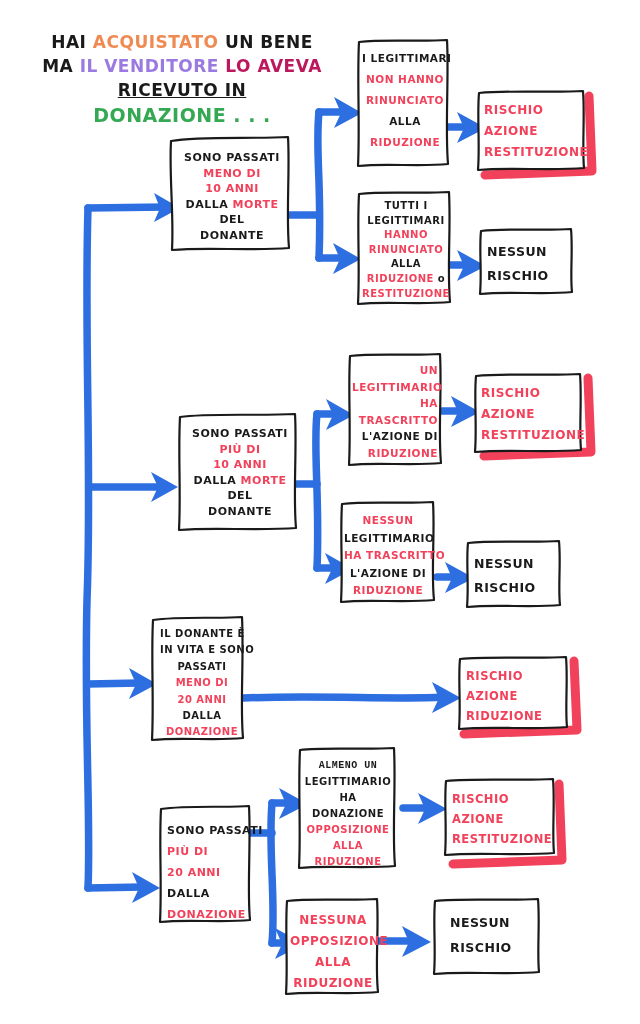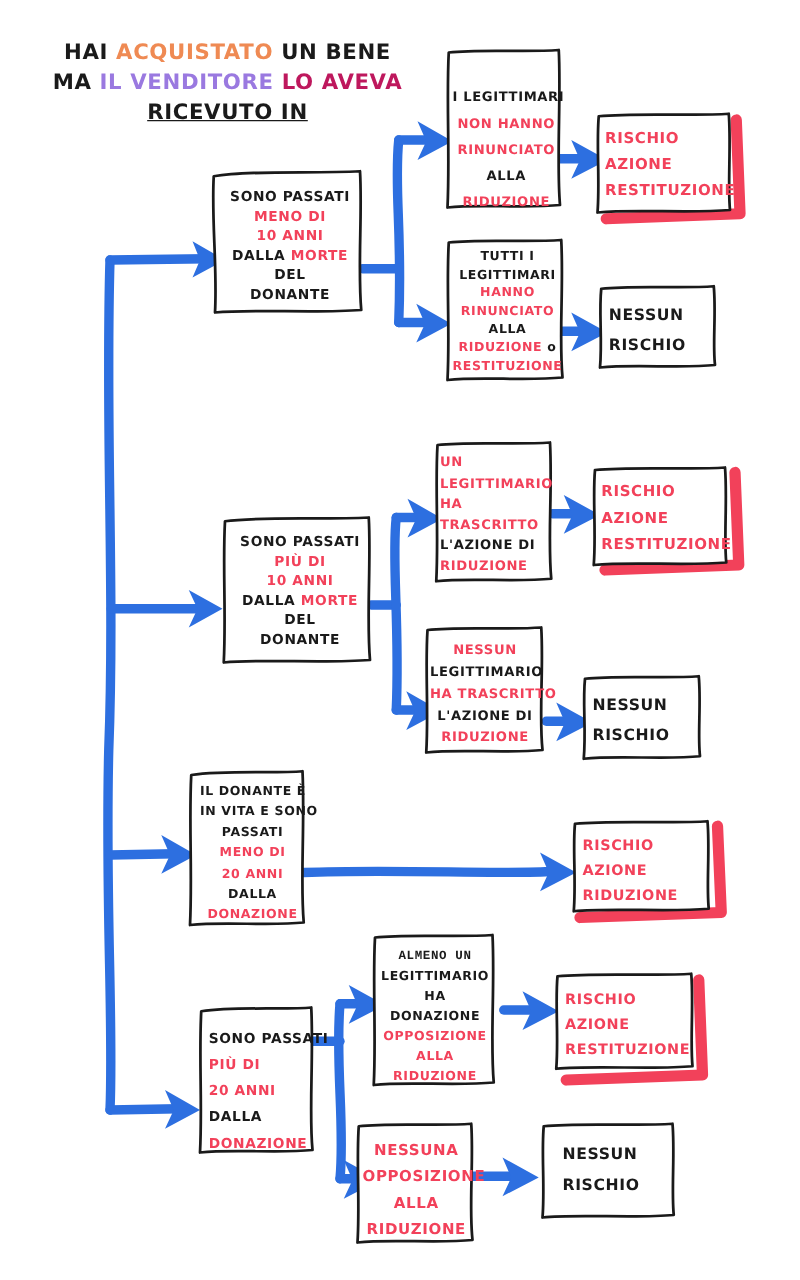--- a/index.html
+++ b/index.html
@@ -129,32 +129,33 @@
     <path class="box-stroke" d="M 446 781 C 477 778, 525 781, 553 779 C 555 803, 552 833, 554 853 C 522 856, 477 852, 445 855 C 447 830, 444 802, 446 781 Z"></path>
     <path class="box-stroke" d="M 287 901 C 313 898, 350 901, 377 899 C 379 930, 375 965, 378 992 C 350 995, 313 991, 286 994 C 288 962, 285 930, 287 901 Z"></path>
     <path class="box-stroke" d="M 435 901 C 462 898, 508 901, 538 899 C 540 922, 537 952, 539 972 C 508 975, 462 971, 434 974 C 436 950, 433 922, 435 901 Z"></path>
   </g>
 </svg>
 
 <div class="tblk" style="left:32px; top:30px; width:300px;text-align:center;">
   <div class="hw line" style="font-size:17px; line-height:24px;"><span style="color: rgb(26, 26, 26);">HAI </span><span style="color: rgb(239, 138, 83);">ACQUISTATO</span><span style="color: rgb(26, 26, 26);"> UN BENE</span></div>
   <div class="hw line" style="font-size:17px; line-height:24px;"><span style="color: rgb(26, 26, 26);">MA </span><span style="color: rgb(154, 121, 224);">IL VENDITORE</span><span style="color: #be185d;"> LO AVEVA</span></div>
   <div class="hw line" style="font-size:17px; line-height:24px;"><span style="color: rgb(26, 26, 26); text-decoration: underline;">RICEVUTO  IN</span></div>
+  <div class="hw line" style="font-size:19px; line-height:26px;"><span style="color: rgb(53, 168, 83);">DONAZIONE . . .</span></div>
 </div>
 
 <div class="tblk" style="left:180px; top:150px; width:104px; text-align:center; font-size:11px; line-height:15.5px;">
     <div class="hw line"><span style="color: rgb(26, 26, 26);">SONO PASSATI</span></div>
     <div class="hw line"><span style="color: rgb(242, 65, 90);">MENO  DI</span></div>
     <div class="hw line"><span style="color: rgb(242, 65, 90);">10 ANNI</span></div>
     <div class="hw line"><span style="color: rgb(26, 26, 26);">DALLA </span><span style="color: rgb(242, 65, 90);">MORTE</span></div>
     <div class="hw line"><span style="color: rgb(26, 26, 26);">DEL</span></div>
     <div class="hw line"><span style="color: rgb(26, 26, 26);">DONANTE</span></div>
   </div>
 
-<div class="tblk" style="left:362px; top:48px; width:86px; text-align:center; font-size:10.5px; line-height:21px;margin-top:20px;">
+<div class="tblk" style="left:362px; top:48px; width:86px; text-align:center; font-size:10.5px; line-height:21px;">
     <div class="hw line"><span style="color: rgb(26, 26, 26);">I LEGITTIMARI</span></div>
     <div class="hw line"><span style="color: rgb(242, 65, 90);">NON HANNO</span></div>
     <div class="hw line"><span style="color: rgb(242, 65, 90);">RINUNCIATO</span></div>
     <div class="hw line"><span style="color: rgb(26, 26, 26);">ALLA</span></div>
     <div class="hw line"><span style="color: rgb(242, 65, 90);">RIDUZIONE</span></div>
   </div>
 
 <div class="tblk" style="left:484px; top:100px; width:98px; text-align:left; font-size:12px; line-height:21px;">
     <div class="hw line"><span style="color: rgb(242, 65, 90);">RISCHIO</span></div>
     <div class="hw line"><span style="color: rgb(242, 65, 90);">AZIONE</span></div>
@@ -178,21 +179,21 @@
 
 <div class="tblk" style="left:189px; top:426px; width:102px; text-align:center; font-size:11px; line-height:15.5px;">
     <div class="hw line"><span style="color: rgb(26, 26, 26);">SONO PASSATI</span></div>
     <div class="hw line"><span style="color: rgb(242, 65, 90);">PIÙ  DI</span></div>
     <div class="hw line"><span style="color: rgb(242, 65, 90);">10 ANNI</span></div>
     <div class="hw line"><span style="color: rgb(26, 26, 26);">DALLA </span><span style="color: rgb(242, 65, 90);">MORTE</span></div>
     <div class="hw line"><span style="color: rgb(26, 26, 26);">DEL</span></div>
     <div class="hw line"><span style="color: rgb(26, 26, 26);">DONANTE</span></div>
   </div>
 
-<div class="tblk" style="left:352px; top:362px; width:86px; text-align:left; font-size:10.5px; line-height:16.5px;">
+<div class="tblk" style="left:352px; top:362px; width:86px; text-align:right; font-size:10.5px; line-height:16.5px;">
     <div class="hw line"><span style="color: rgb(242, 65, 90);">UN</span></div>
     <div class="hw line"><span style="color: rgb(242, 65, 90);">LEGITTIMARIO</span></div>
     <div class="hw line"><span style="color: rgb(242, 65, 90);">HA</span></div>
     <div class="hw line"><span style="color: rgb(242, 65, 90);">TRASCRITTO</span></div>
     <div class="hw line"><span style="color: rgb(26, 26, 26);">L'AZIONE DI</span></div>
     <div class="hw line"><span style="color: rgb(242, 65, 90);">RIDUZIONE</span></div>
   </div>
 
 <div class="tblk" style="left:481px; top:383px; width:98px; text-align:left; font-size:12px; line-height:21px;">
     <div class="hw line"><span style="color: rgb(242, 65, 90);">RISCHIO</span></div>

